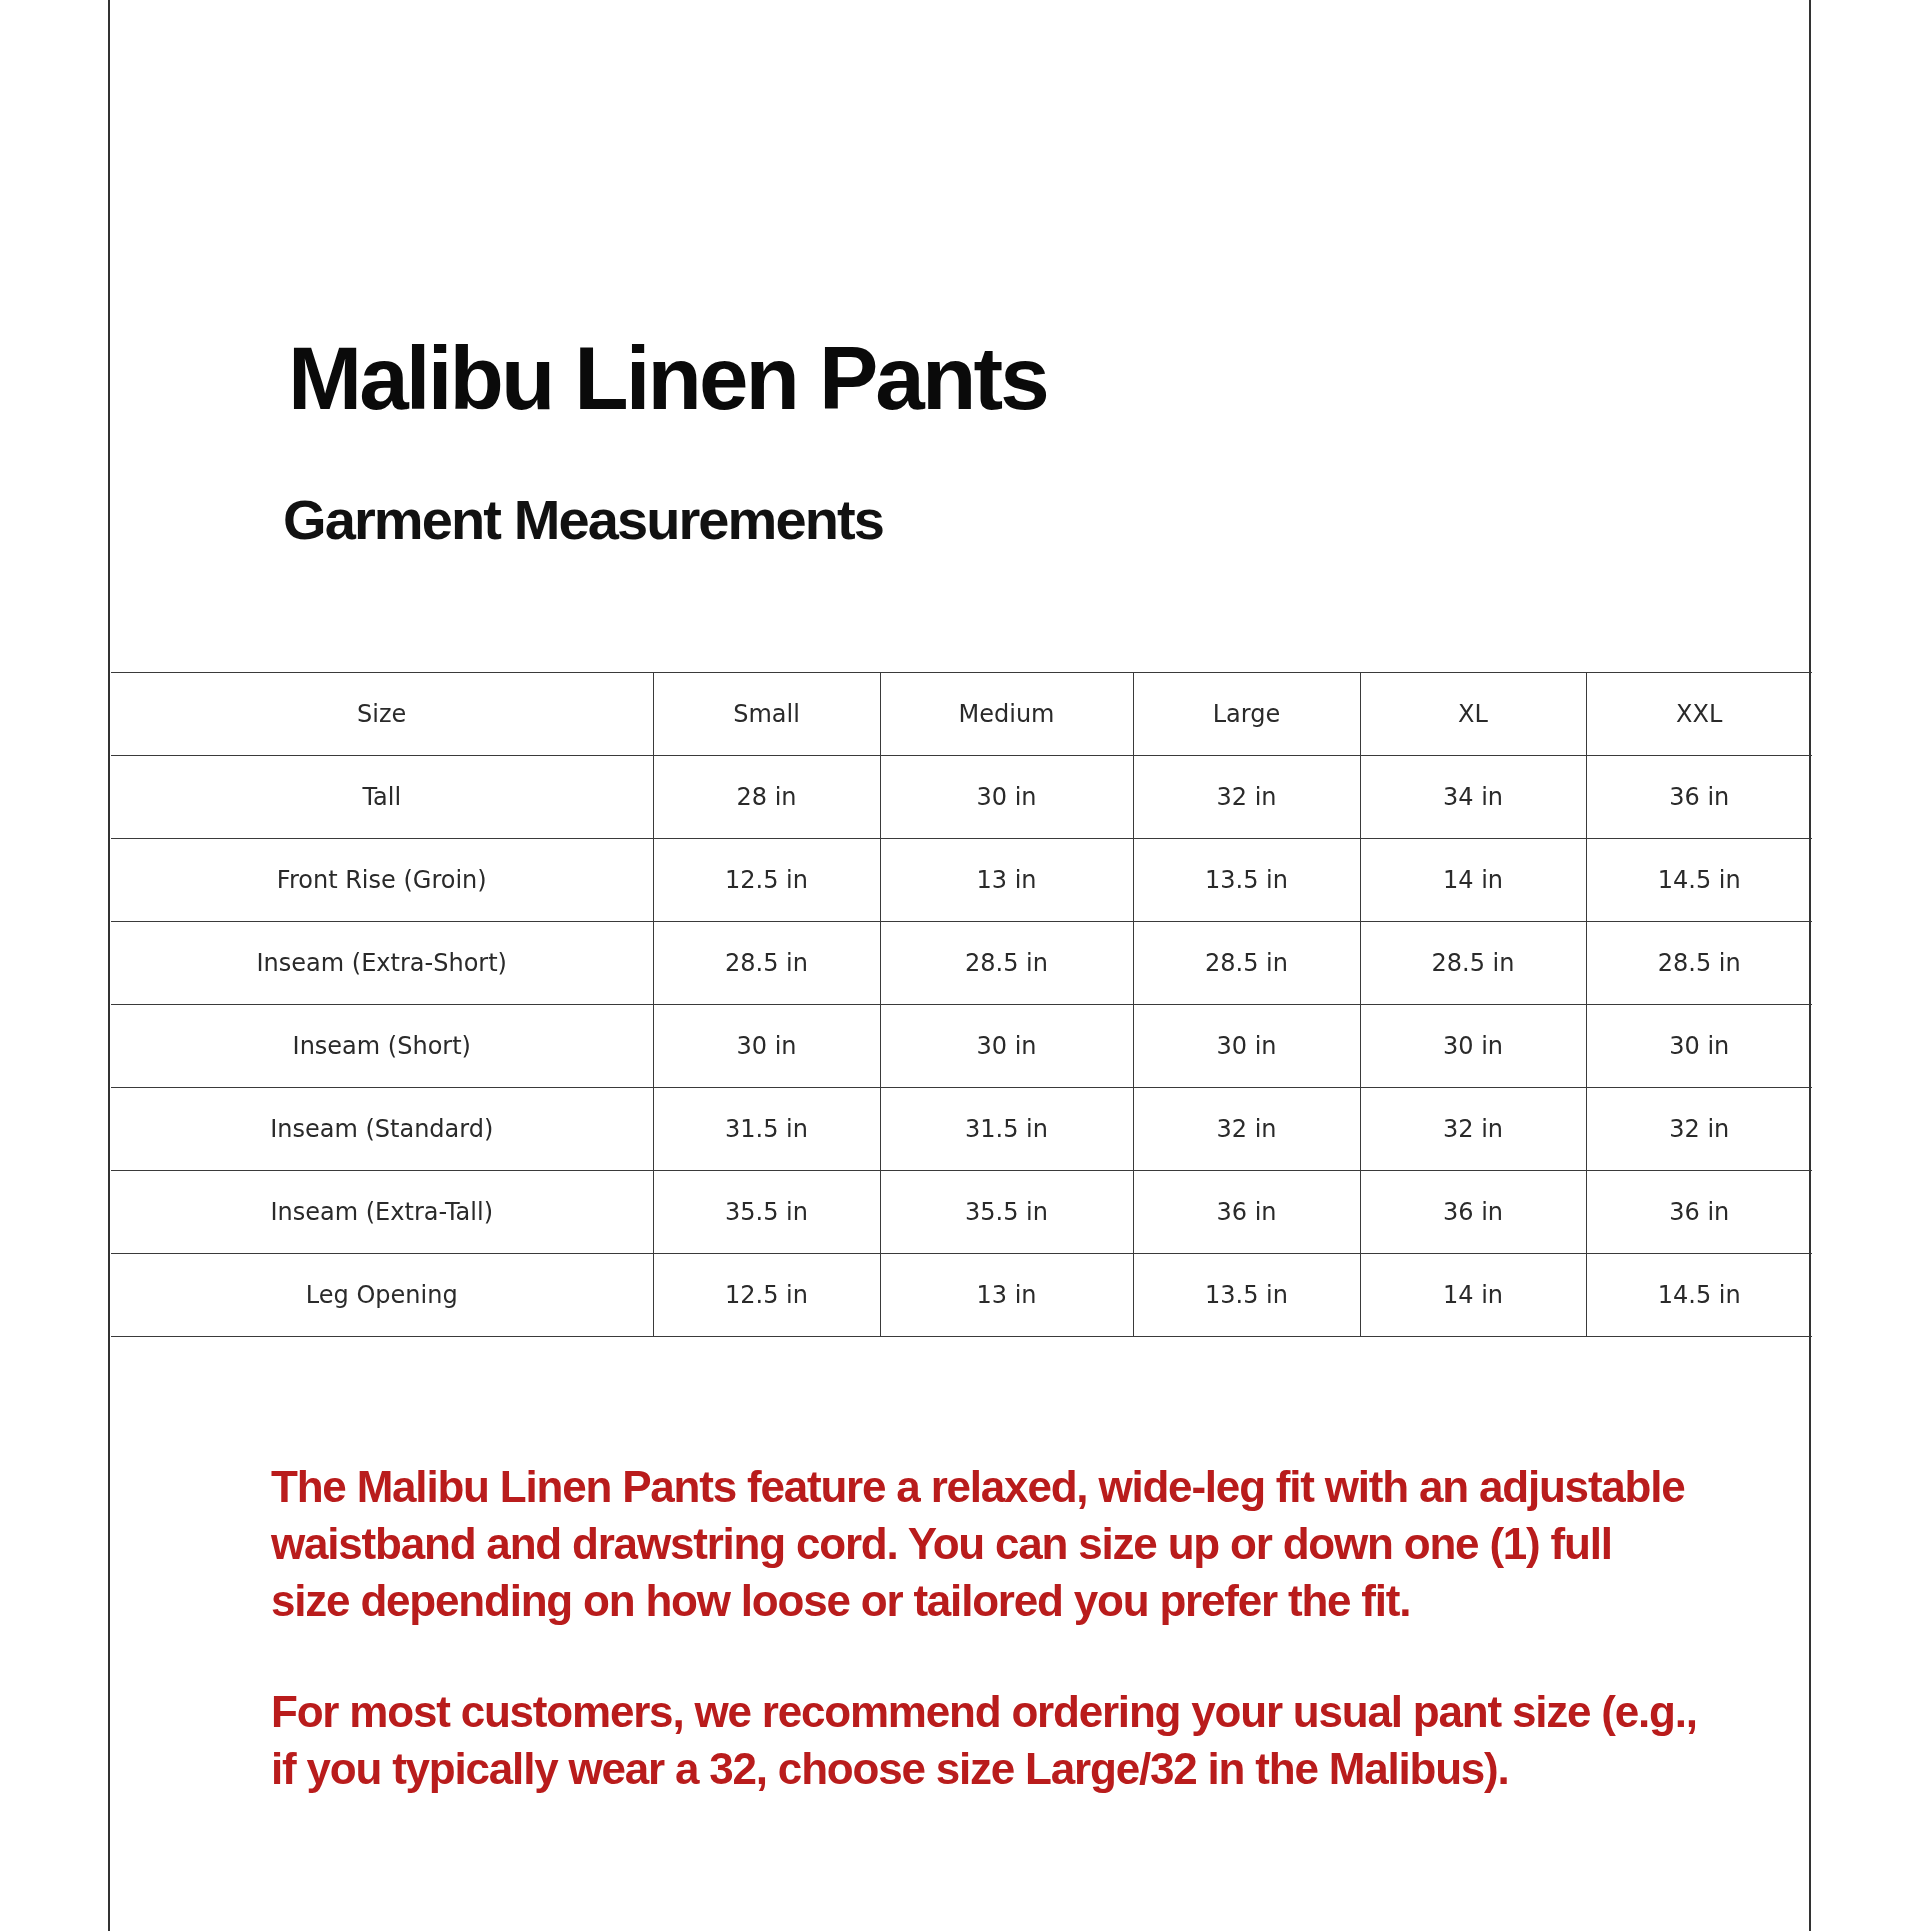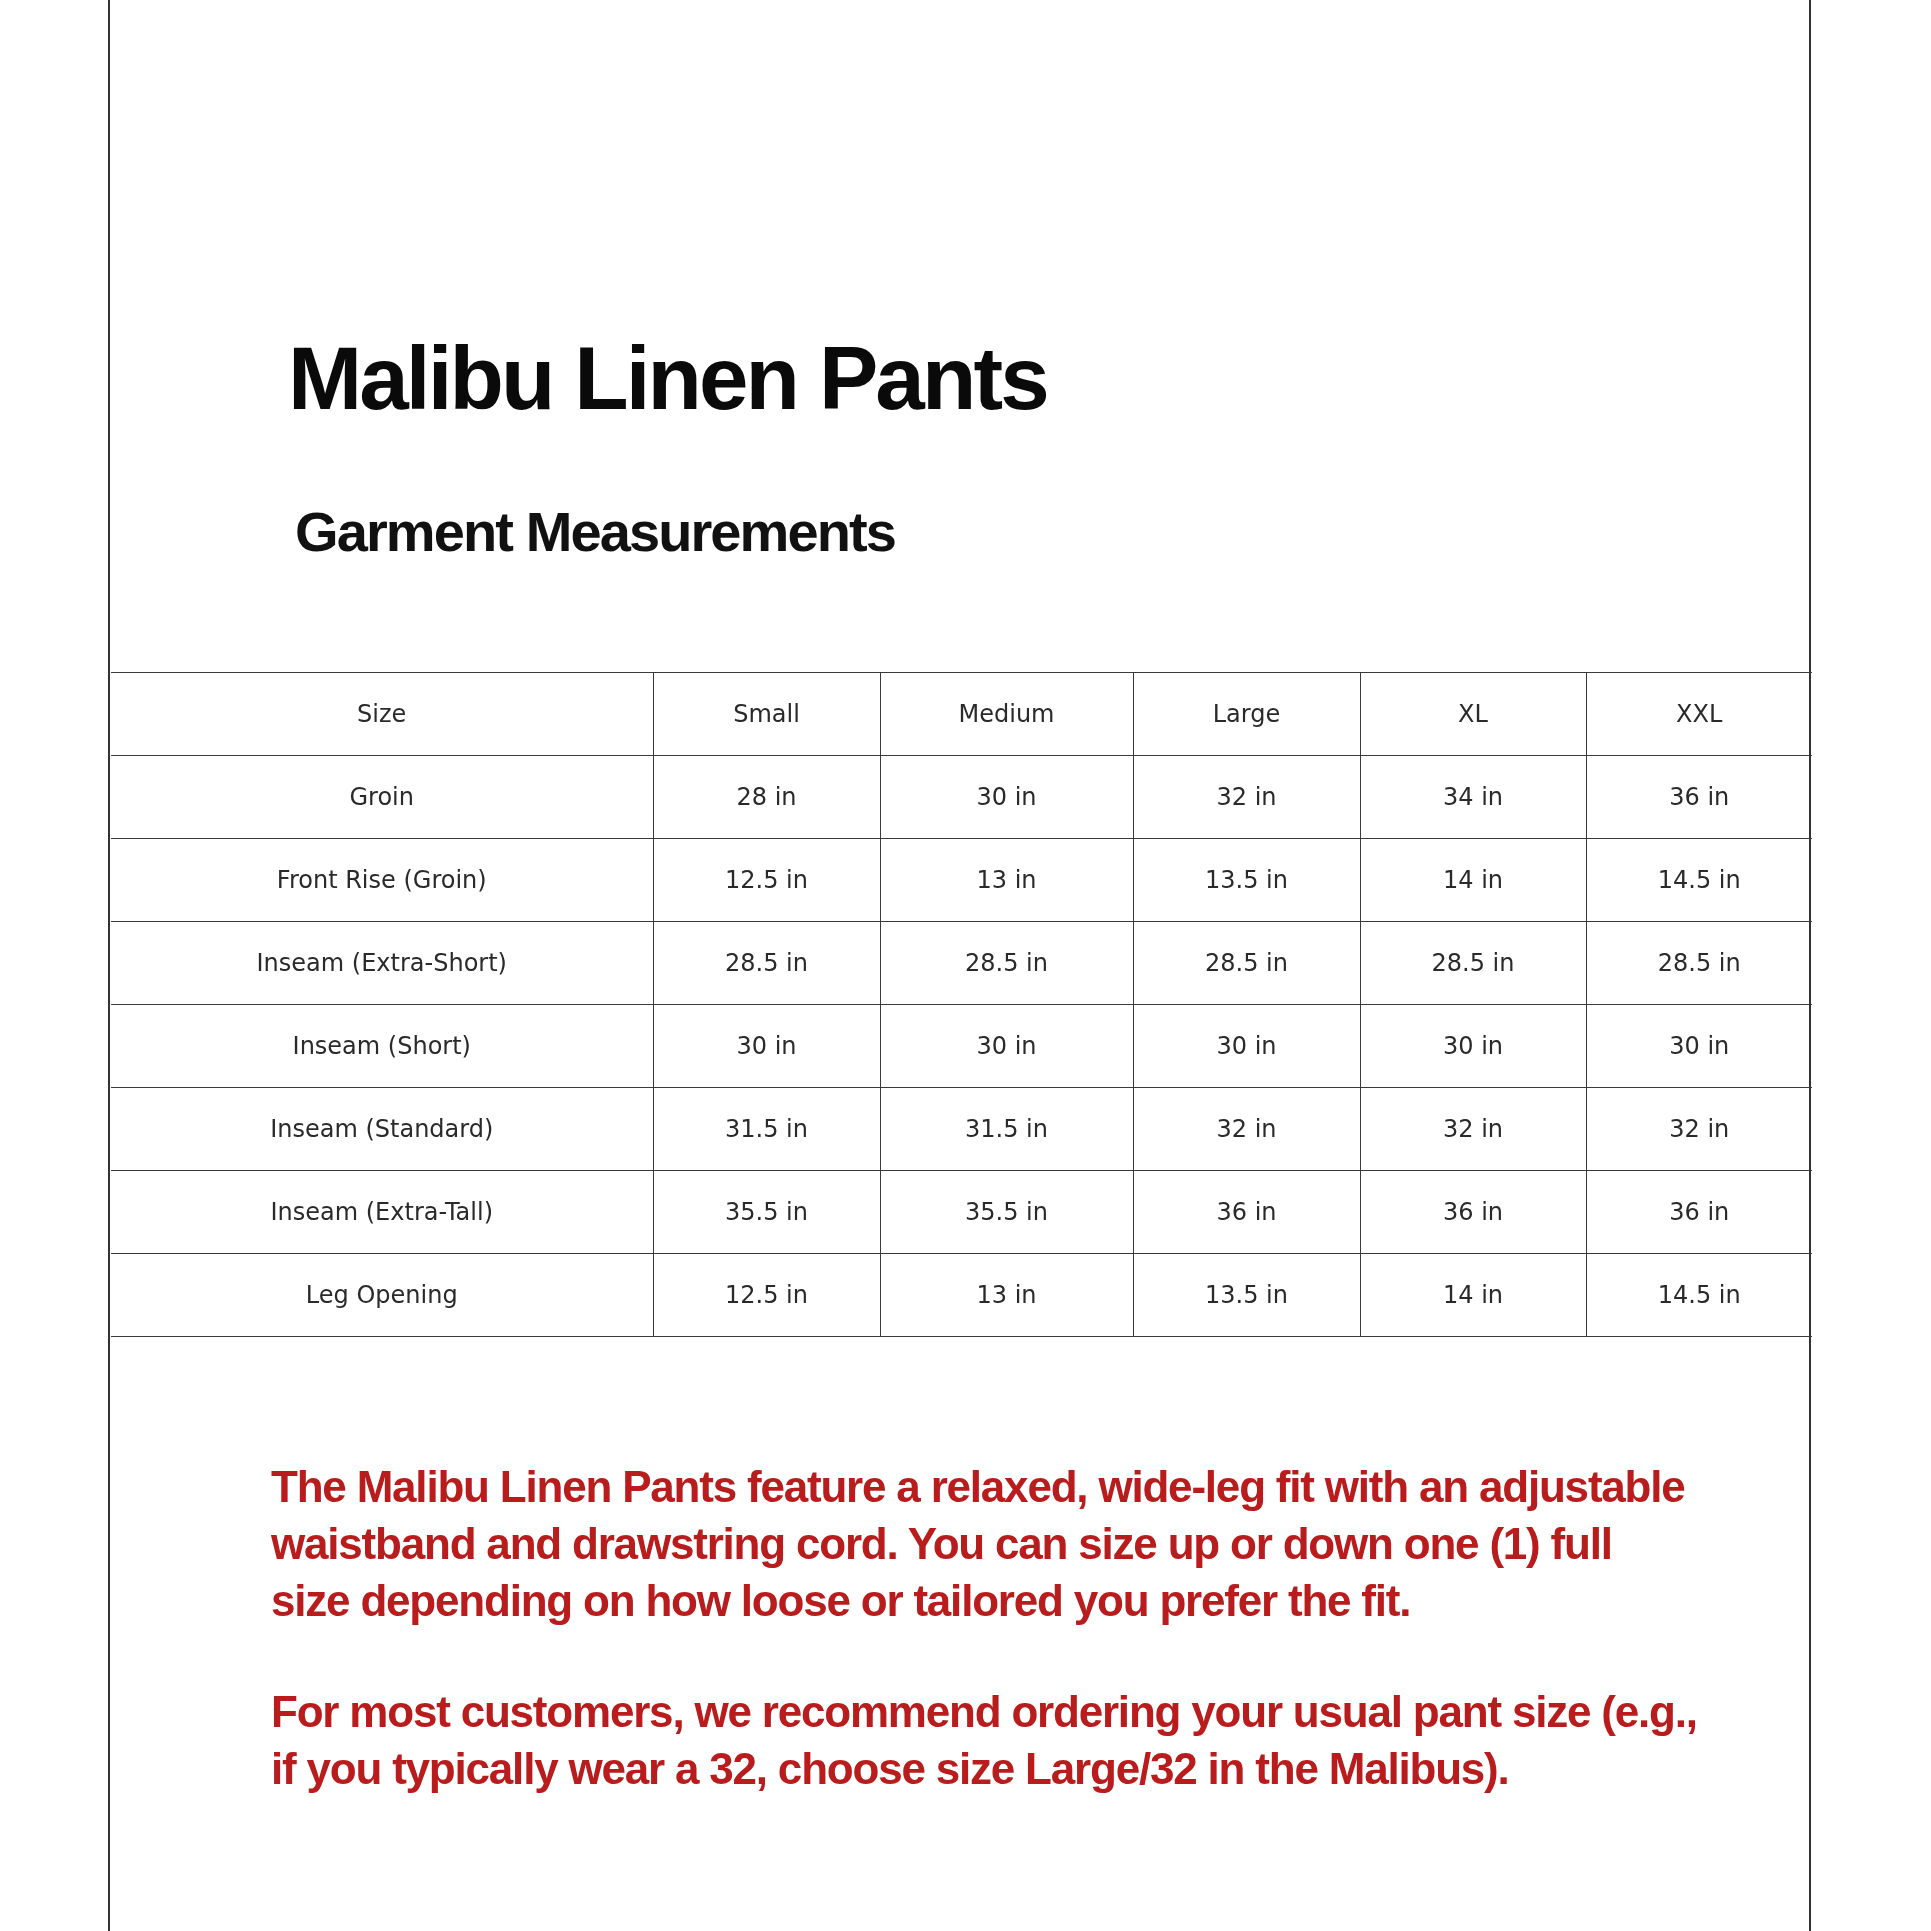--- a/index.html
+++ b/index.html
@@ -1,19 +1,19 @@
 <!DOCTYPE html>
 <html><head>
 <meta charset="utf-8">
 <style>
   html, body { margin:0; padding:0; background:#ffffff; }
   body { width:1931px; height:1931px; position:relative; overflow:hidden; font-family:"Liberation Sans", sans-serif; color:#111; }
   .frame { position:absolute; left:108px; top:0; width:1703px; height:1931px; border-left:2.9px solid #333; border-right:2.9px solid #333; box-sizing:border-box; }
   .title { position:absolute; left:280px; top:326px; font-size:89px; font-weight:bold; letter-spacing:-2.9px; color:#0a0a0a; margin:8px; line-height:1; }
-  .subtitle { position:absolute; left:279px; top:488px; font-size:56px; font-weight:bold; letter-spacing:-1.9px; color:#111; margin:16px; line-height:1; }
+  .subtitle { position:absolute; left:279px; top:488px; font-size:56px; font-weight:bold; letter-spacing:-1.9px; color:#111; margin:4px; line-height:1; }
   table.sizes { position:absolute; left:111px; top:672px; width:1700px; border-collapse:collapse; table-layout:fixed; }
   table.sizes td, table.sizes th { border:1.4px solid #3a3a3a; height:74px; padding:4px; text-align:center; vertical-align:middle; font-size:24px; font-weight:normal; color:#2a2a2a; font-family:"DejaVu Sans", sans-serif; }
   table.sizes tr > :first-child { border-left:none; }
   table.sizes tr > :last-child { border-right:none; }
   .para { position:absolute; left:271px; width:1429px; font-size:44px; font-weight:bold; letter-spacing:-1.2px; line-height:57px; color:#b91c1c; margin:0; }
   .p1 { top:1458px; }
   .p2 { top:1683px; }
 </style>
 </head>
 <body>
@@ -37,21 +37,21 @@
       <th>Size</th>
       <th>Small</th>
       <th>Medium</th>
       <th>Large</th>
       <th>XL</th>
       <th>XXL</th>
     </tr>
   </thead>
   <tbody>
     <tr>
-      <td>Groin</td>
+      <td>Tall</td>
       <td>28 in</td>
       <td>30 in</td>
       <td>32 in</td>
       <td>34 in</td>
       <td>36 in</td>
     </tr>
     <tr>
       <td>Front Rise (Groin)</td>
       <td>12.5 in</td>
       <td>13 in</td>

